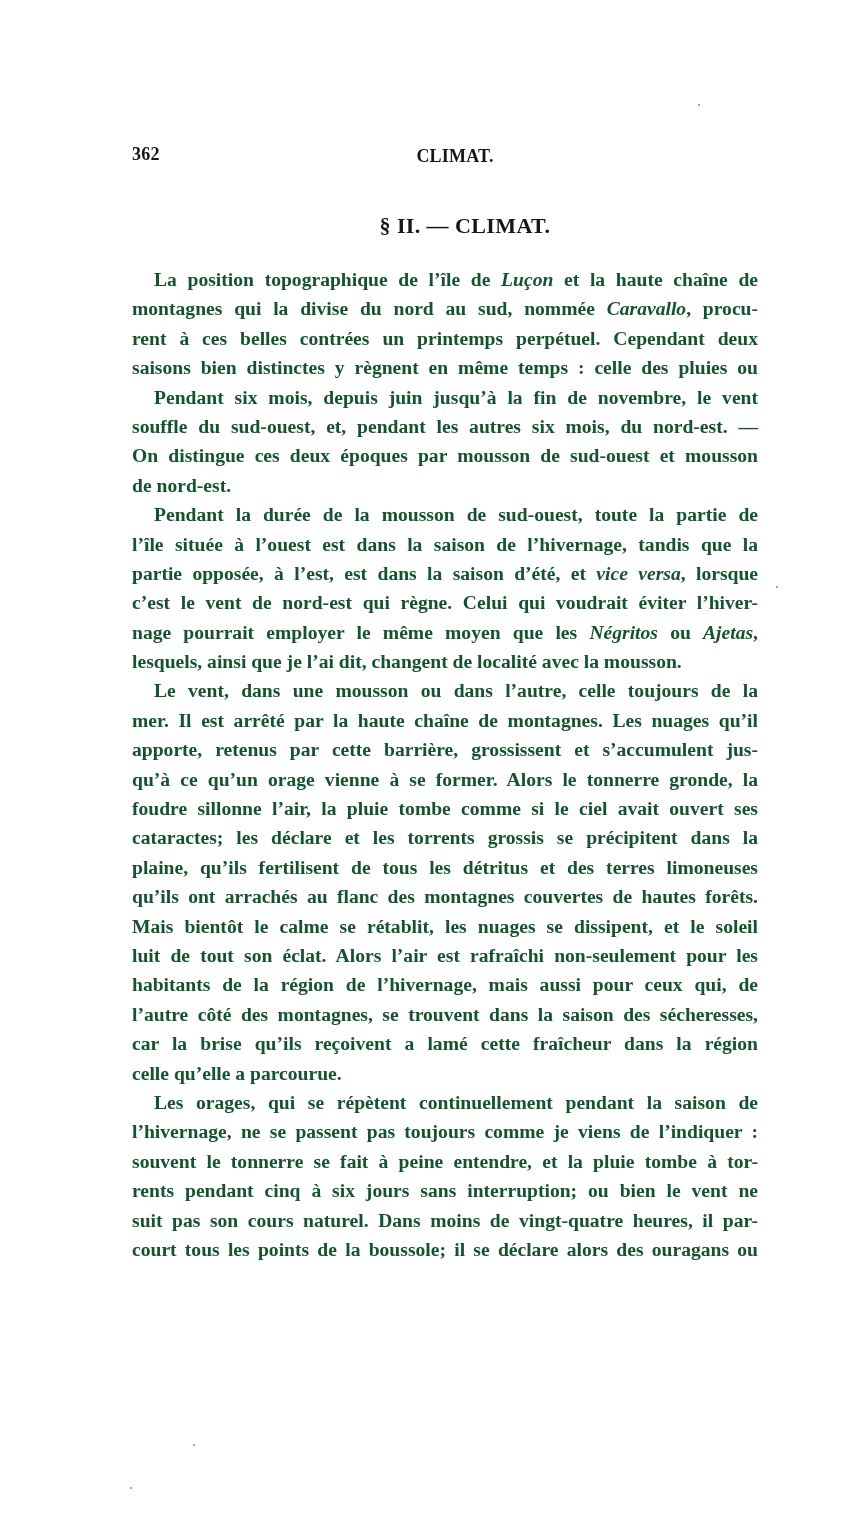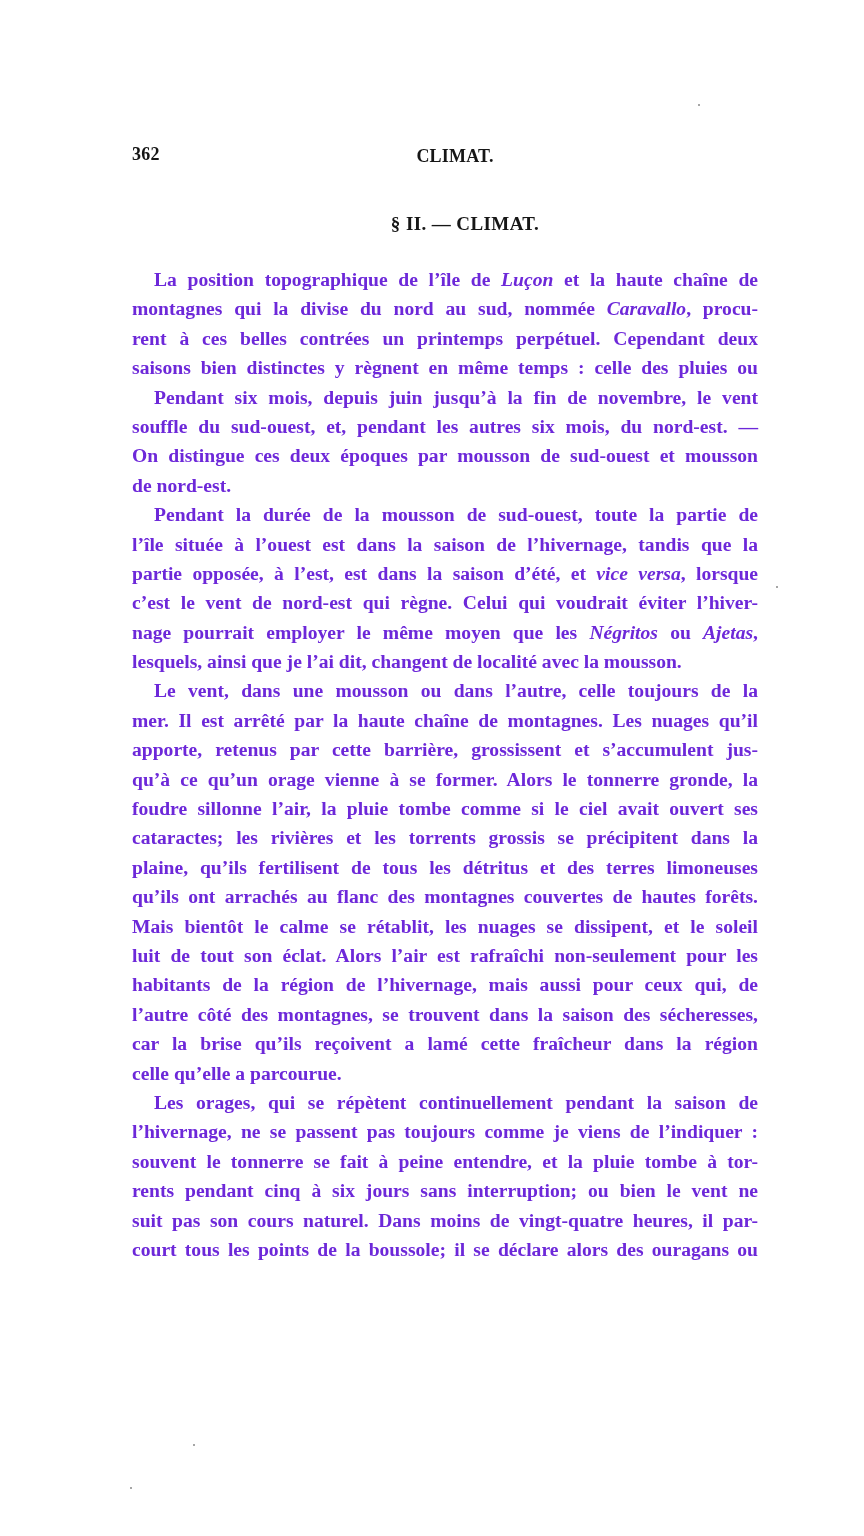--- a/index.html
+++ b/index.html
@@ -47,35 +47,35 @@
     box-sizing: border-box;
   }
   .section-title {
     position: absolute;
     top: 213px;
     left: 132px;
     width: 626px;
     text-align: center;
     font-family: "Liberation Serif", serif;
     font-weight: bold;
-    font-size: 19px;
+    font-size: 22px;
     letter-spacing: 0.4px;
     padding-left: 40px;
     box-sizing: border-box;
   }
   .body-text {
     position: absolute;
     top: 265px;
     left: 132px;
     width: 626px;
     font-family: "Liberation Serif", serif;
     font-weight: bold;
     font-size: 19.6px;
     line-height: 29.4px;
-    color: #6d28d9;
+    color: #14532d;
   }
   .line {
     display: block;
     white-space: nowrap;
     text-align: justify;
     text-align-last: justify;
     height: 29.4px;
   }
   .line.last {
     text-align-last: left;
@@ -126,21 +126,21 @@
         <span class="line">c’est le vent de nord-est qui règne. Celui qui voudrait éviter l’hiver-</span>
         <span class="line">nage pourrait employer le même moyen que les <i>Négritos</i> ou <i>Ajetas</i>,</span>
         <span class="line last">lesquels, ainsi que je l’ai dit, changent de localité avec la mousson.</span>
       </div>
       <div class="paragraph">
         <span class="line indent">Le vent, dans une mousson ou dans l’autre, celle toujours de la</span>
         <span class="line">mer. Il est arrêté par la haute chaîne de montagnes. Les nuages qu’il</span>
         <span class="line">apporte, retenus par cette barrière, grossissent et s’accumulent jus-</span>
         <span class="line">qu’à ce qu’un orage vienne à se former. Alors le tonnerre gronde, la</span>
         <span class="line">foudre sillonne l’air, la pluie tombe comme si le ciel avait ouvert ses</span>
-        <span class="line">cataractes; les rivières et les torrents grossis se précipitent dans la</span>
+        <span class="line">cataractes; les déclare et les torrents grossis se précipitent dans la</span>
         <span class="line">plaine, qu’ils fertilisent de tous les détritus et des terres limoneuses</span>
         <span class="line">qu’ils ont arrachés au flanc des montagnes couvertes de hautes forêts.</span>
         <span class="line">Mais bientôt le calme se rétablit, les nuages se dissipent, et le soleil</span>
         <span class="line">luit de tout son éclat. Alors l’air est rafraîchi non-seulement pour les</span>
         <span class="line">habitants de la région de l’hivernage, mais aussi pour ceux qui, de</span>
         <span class="line">l’autre côté des montagnes, se trouvent dans la saison des sécheresses,</span>
         <span class="line">car la brise qu’ils reçoivent a lamé cette fraîcheur dans la région</span>
         <span class="line last">celle qu’elle a parcourue.</span>
       </div>
       <div class="paragraph">

